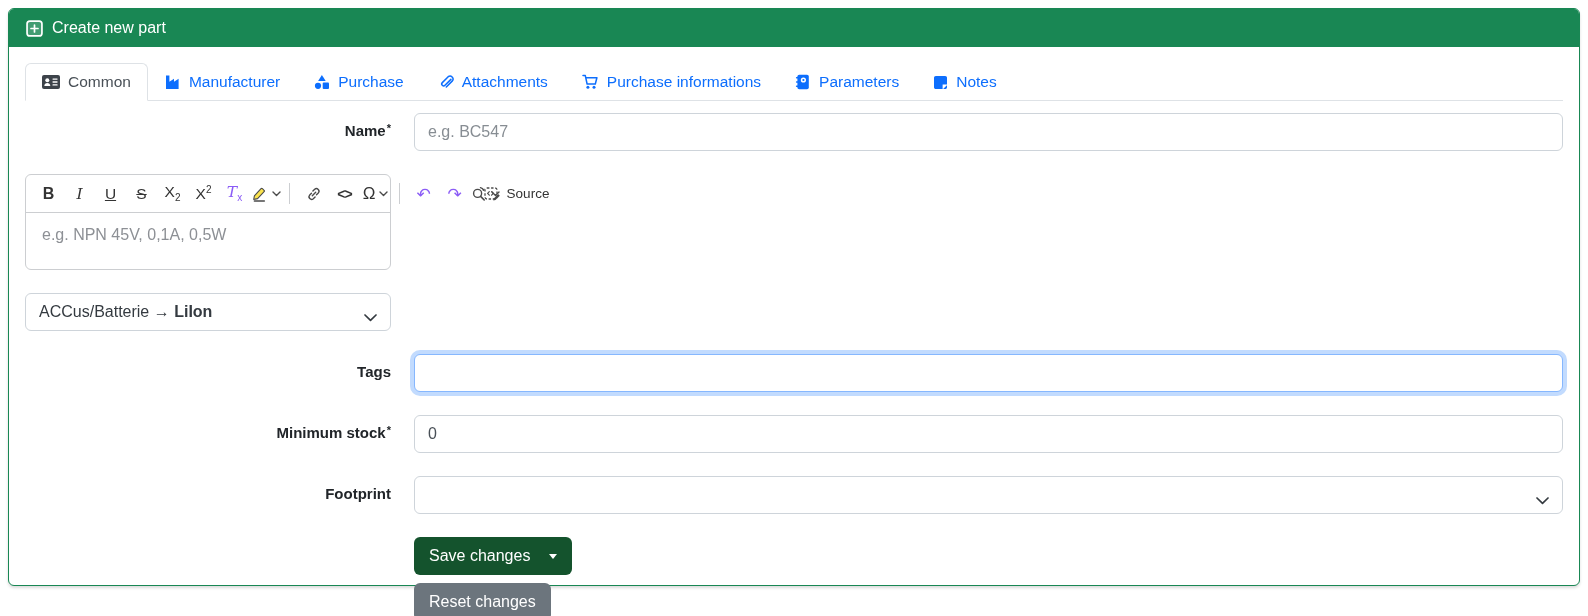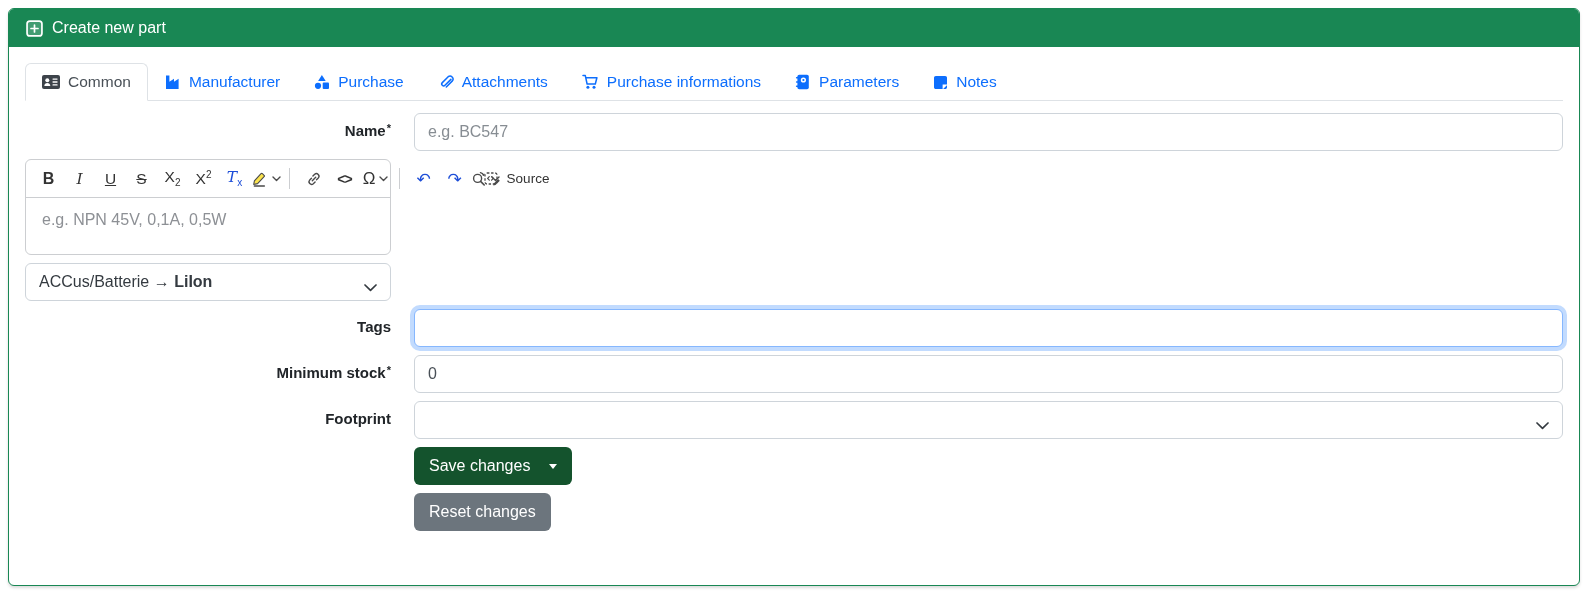--- a/index.html
+++ b/index.html
@@ -22,21 +22,21 @@
     display:flex; align-items:center; gap:8px; padding:9px 16px; margin-bottom:-1px;
     font-size:15.5px; color:#0d6efd; cursor:pointer; border:1px solid transparent;
     border-top-left-radius:6px; border-top-right-radius:6px; white-space:nowrap;
   }
   .nav-link.active { color:#495057; background:#fff; border-color:#dee2e6 #dee2e6 #fff; }
   .nav-link .ticon { display:flex; align-items:center; }
   .nav-link.active .ticon { color:#3d434a; }
 
   
   .form { margin-top:12px; }
-  .frow { display:grid; grid-template-columns:366px 1fr; column-gap:23px; margin-bottom:8px; align-items:start; }
+  .frow { display:grid; grid-template-columns:366px 1fr; column-gap:23px; margin-bottom:23px; align-items:start; }
   .flabel { text-align:right; font-weight:700; font-size:15px; color:#212529; padding-top:9px; }
   .req { font-size:11px; vertical-align:top; margin-left:1px; }
   .fctl {
     width:100%; height:38px; border:1px solid #ced4da; border-radius:6px;
     padding:16px 13px; font-size:16px; color:#212529; background:#fff; outline:none;
     font-family:"Liberation Sans", sans-serif;
   }
   .fctl::placeholder { color:#878d93; }
   .fctl.focus { border-color:#86b7fe; box-shadow:0 0 0 4px rgba(13,110,253,.25); }
   .selwrap { position:relative; }
@@ -48,21 +48,21 @@
   .editor { border:1px solid #ccced1; border-radius:6px; background:#fff; }
   .editor-toolbar {
     display:flex; align-items:center; gap:2px; padding:3px 8px; height:38px;
     border-bottom:1px solid #ccced1;
   }
   .tbtn {
     min-width:29px; height:29px; display:flex; align-items:center; justify-content:center;
     background:none; border:0; border-radius:4px; color:#333; font-size:15.5px; cursor:pointer;
     font-family:"Liberation Sans", sans-serif; gap:4px; padding:0 4px;
   }
-  .tbtn.disabled { color:#1d4ed8; cursor:default; }
+  .tbtn.disabled { color:#8b5cf6; cursor:default; }
   .tbtn b { font-size:16px; }
   .tbtn .ital { font-style:italic; font-family:"DejaVu Serif", serif; }
   .tbtn .undl { text-decoration:underline; }
   .tbtn .strk { text-decoration:line-through; }
   .tbtn sub, .tbtn sup { font-size:10px; }
   .tbtn .code-gl { letter-spacing:-1px; font-weight:600; font-size:14px; }
   .tbtn .arrow-gl { font-size:17px; font-family:"DejaVu Sans", sans-serif; }
   .tsep { width:1px; height:21px; background:#ccced1; margin:0 7px; flex:0 0 1px; }
   .src-label { font-size:13.5px; color:#333; margin-left:2px; }
   .editor-content { height:56px; padding:13px 16px; font-size:16px; color:#8d9095; }

